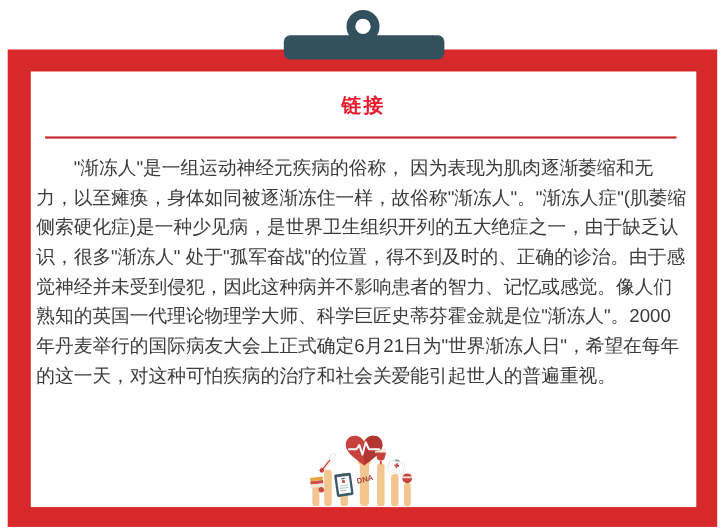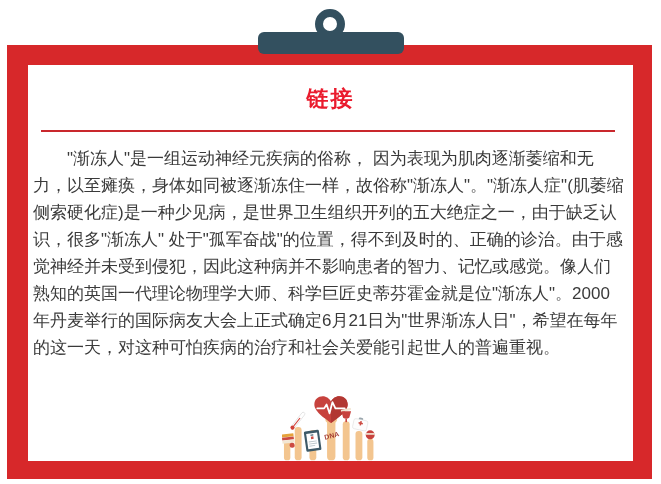--- a/index.html
+++ b/index.html
@@ -48,21 +48,21 @@
     position: absolute;
     left: 21px;
     top: 20px;
     right: 19px;
     bottom: 18px;
     background: #ffffff;
   }
   .title {
     padding-top: 19px;
     text-align: center;
-    font-size: 22px;
+    font-size: 18px;
     font-weight: bold;
     letter-spacing: 2px;
     color: #ea1b2d;
   }
   .divider {
     height: 2px;
     background: #c9282d;
     margin: 16px 18px 0 13px;
   }
   .paragraph {

